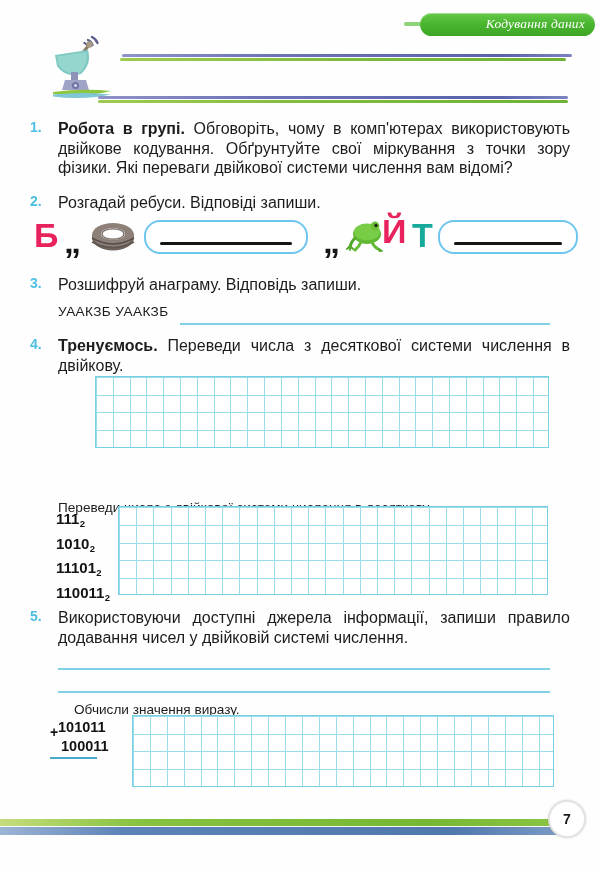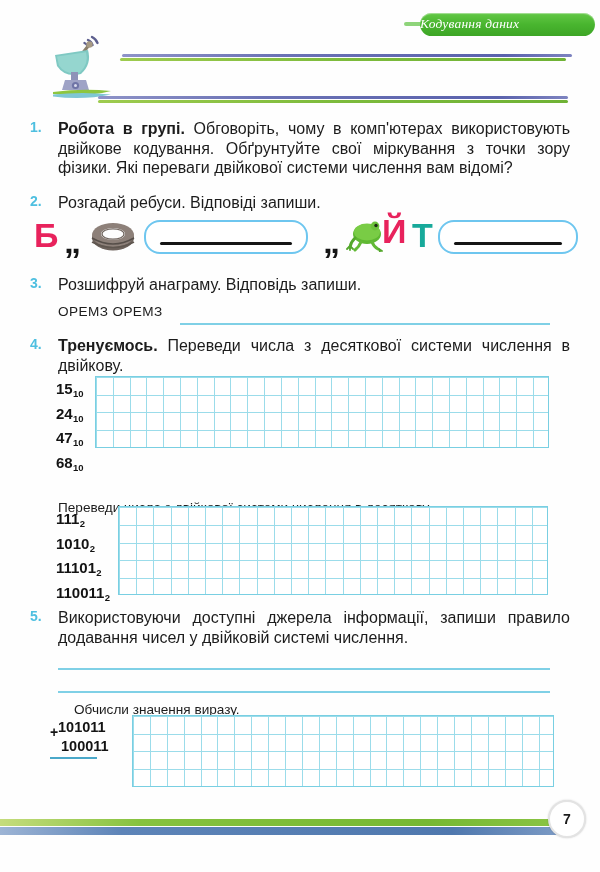--- a/index.html
+++ b/index.html
@@ -32,20 +32,21 @@
     width: 175px;
     height: 23px;
     border-radius: 12px;
     background: linear-gradient(180deg, #63c846 0%, #49b52f 50%, #3da526 100%);
     box-shadow: inset 0 1px 1px rgba(255,255,255,.45);
   }
   .chapter-tab-label {
     position: absolute;
     left: 0; right: 10px;
     top: 3px;
+    text-align: right;
     font-family: "Liberation Serif", serif;
     font-style: italic;
     font-size: 13.5px;
     color: #ffffff;
     letter-spacing: .2px;
     white-space: nowrap;
   }
   .chapter-tab-stub {
     position: absolute;
     top: 22px;
@@ -412,35 +413,29 @@
 
     <div class="answer-box" style="left:404px; top:6px; width:136px;"></div>
   </div>
 
   <div class="task" style="top:275px;">
     <div class="task-num">3.</div>
     <div class="task-body">Розшифруй анаграму. Відповідь запиши.</div>
   </div>
 
   <div class="anagram-row">
-    <div class="anagram-text">ОРЕМЗ  ОРЕМЗ</div>
+    <div class="anagram-text">УААКЗБ  УААКЗБ</div>
     <div class="anagram-rule"></div>
   </div>
 
   <div class="task" style="top:336px;">
     <div class="task-num">4.</div>
     <div class="task-body"><b>Тренуємось.</b><span> Переведи числа з десяткової системи числення в двійкову.</span></div>
   </div>
 
-  <div class="numlist" style="left:56px; top:378px;">
-    <div><span>15</span><sub>10</sub></div>
-    <div><span>24</span><sub>10</sub></div>
-    <div><span>47</span><sub>10</sub></div>
-    <div><span>68</span><sub>10</sub></div>
-  </div>
 
   <div class="grid" style="left:95px; top:376px; width:454px; height:72px; --cw:16.81px; --ch:17.75px;"></div>
 
   <div class="task" style="top:498px; left:58px; width:500px;">
     <div class="task-body plain" style="margin-left:0;">Переведи числа з двійкової системи числення в десяткову.</div>
   </div>
 
   <div class="numlist" style="left:56px; top:508px;">
     <div><span>111</span><sub>2</sub></div>
     <div><span>1010</span><sub>2</sub></div>

